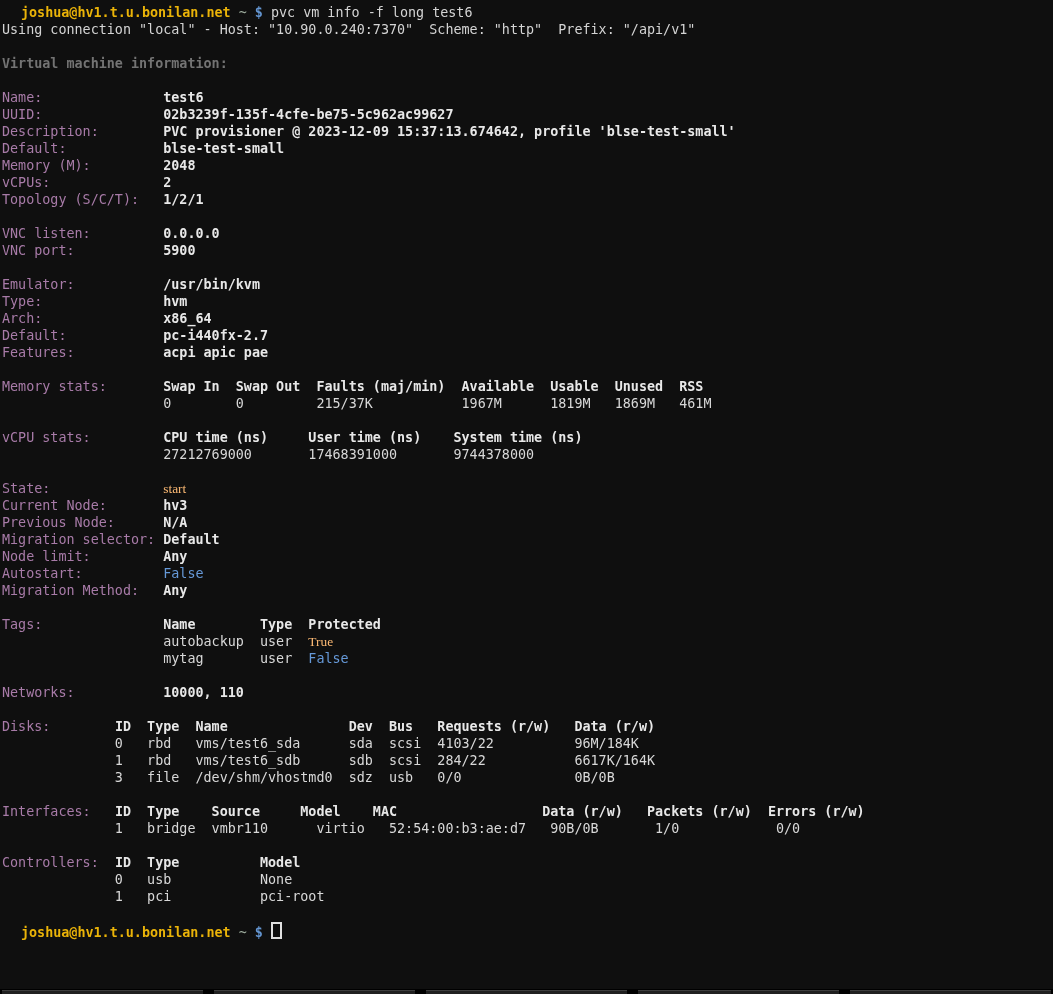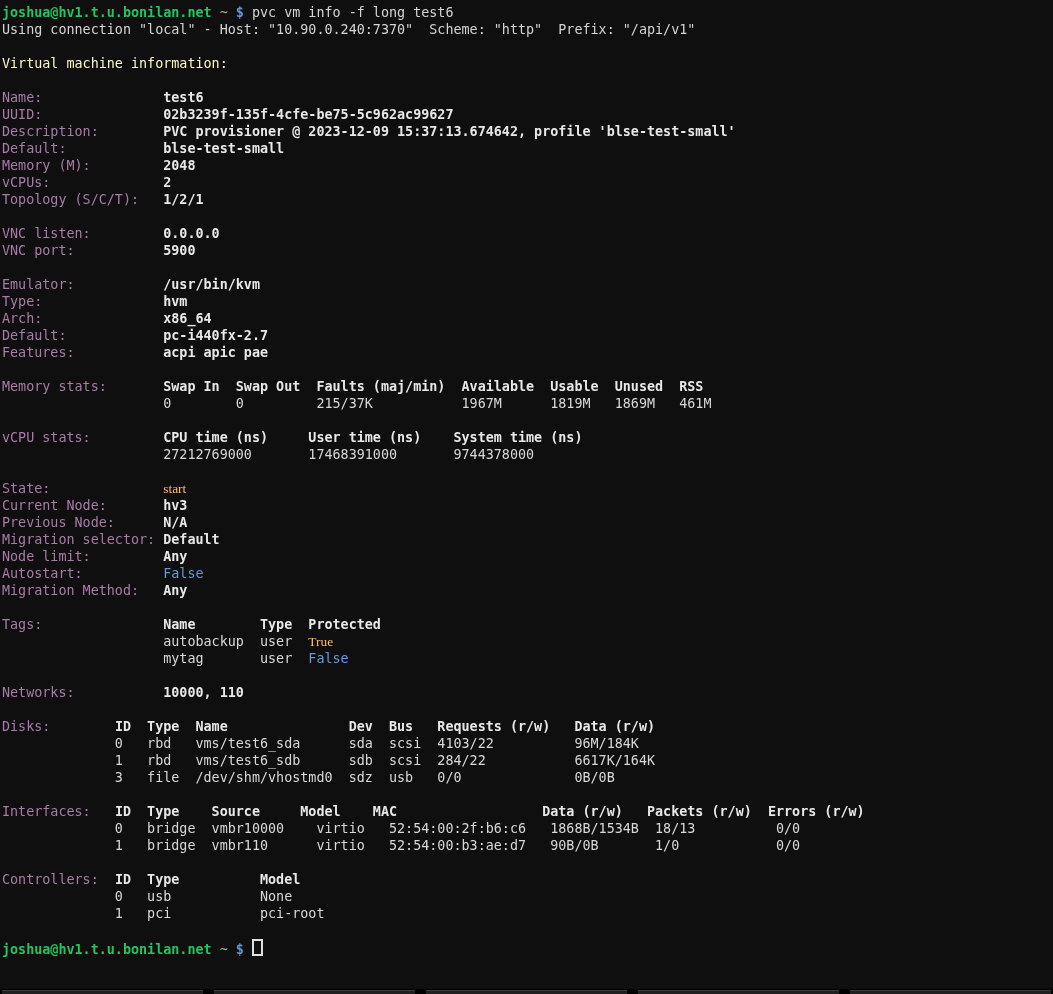--- a/index.html
+++ b/index.html
@@ -11,25 +11,25 @@
     font-family:"DejaVu Sans Mono", monospace;
     font-size:13.4px;
     line-height:17px;
   }
   .term{
     position:absolute;top:0;left:0;right:0;bottom:5px;
     padding:4px 0 0 2px;
   }
   .line{white-space:pre;height:17px;}
   
-  .g {color:#22c55e;font-weight:bold;}   
+  .g {color:#eab308;font-weight:bold;margin-left:19px;}   
   .t {color:#9aa89a;}                    
   .d {color:#6496d2;font-weight:bold;}   
   .w {color:#d4d4d4;}                    
-  .b {color:#fef9c3;font-weight:normal;}   
+  .b {color:#737373;font-weight:bold;}   
   .l {color:#a87ba8;}                    
   .v {color:#e8e8e8;font-weight:bold;}   
   .h {color:#e8e8e8;font-weight:bold;}   
   .r {color:#d8d8d8;}                    
   .gr{color:#fdba74;font-family:Liberation Serif, serif;}                    
   .bl{color:#6699d8;text-align:right;}                    
   .cursor{
     display:inline-block;
     width:7px;height:13px;
     border:2px solid #e0e0e0;
@@ -95,21 +95,20 @@
       <div class="line"><span class="r">                    mytag       user  </span><span class="bl">False</span></div>
       <div class="line"></div>
       <div class="line"><span class="l">Networks:           </span><span class="v">10000, 110</span></div>
       <div class="line"></div>
       <div class="line"><span class="l">Disks:        </span><span class="h">ID  Type  Name               Dev  Bus   Requests (r/w)   Data (r/w)</span></div>
       <div class="line"><span class="r">              0   rbd   vms/test6_sda      sda  scsi  4103/22          96M/184K</span></div>
       <div class="line"><span class="r">              1   rbd   vms/test6_sdb      sdb  scsi  284/22           6617K/164K</span></div>
       <div class="line"><span class="r">              3   file  /dev/shm/vhostmd0  sdz  usb   0/0              0B/0B</span></div>
       <div class="line"></div>
       <div class="line"><span class="l">Interfaces:   </span><span class="h">ID  Type    Source     Model    MAC                  Data (r/w)   Packets (r/w)  Errors (r/w)</span></div>
-      <div class="line"><span class="r">              0   bridge  vmbr10000    virtio   52:54:00:2f:b6:c6   1868B/1534B  18/13          0/0</span></div>
       <div class="line"><span class="r">              1   bridge  vmbr110      virtio   52:54:00:b3:ae:d7   90B/0B       1/0            0/0</span></div>
       <div class="line"></div>
       <div class="line"><span class="l">Controllers:  </span><span class="h">ID  Type          Model</span></div>
       <div class="line"><span class="r">              0   usb           None</span></div>
       <div class="line"><span class="r">              1   pci           pci-root</span></div>
       <div class="line"></div>
       <div class="line"><span class="g">joshua@hv1.t.u.bonilan.net</span><span class="w"> </span><span class="t">~</span><span class="w"> </span><span class="d">$</span><span class="w"> </span><span class="cursor"></span></div>
     </div>
   <div class="taskbar">
       <div class="seg"></div>

